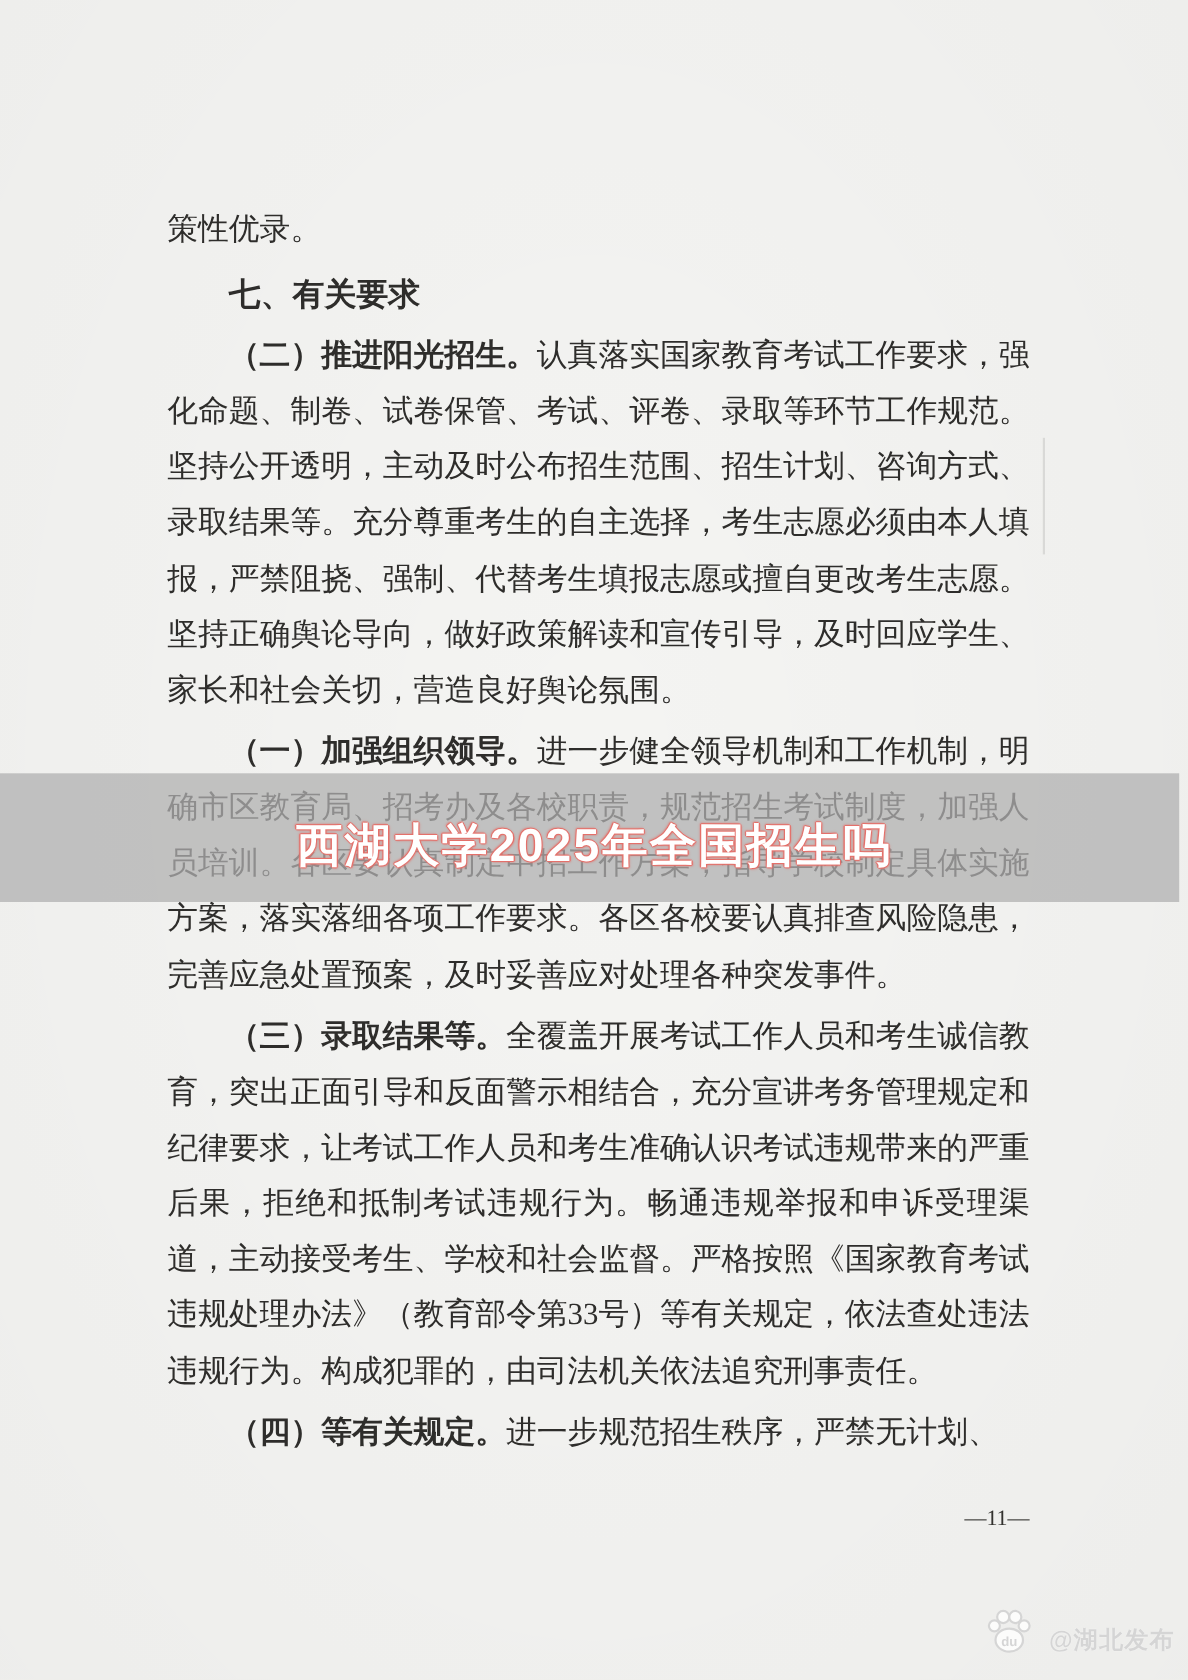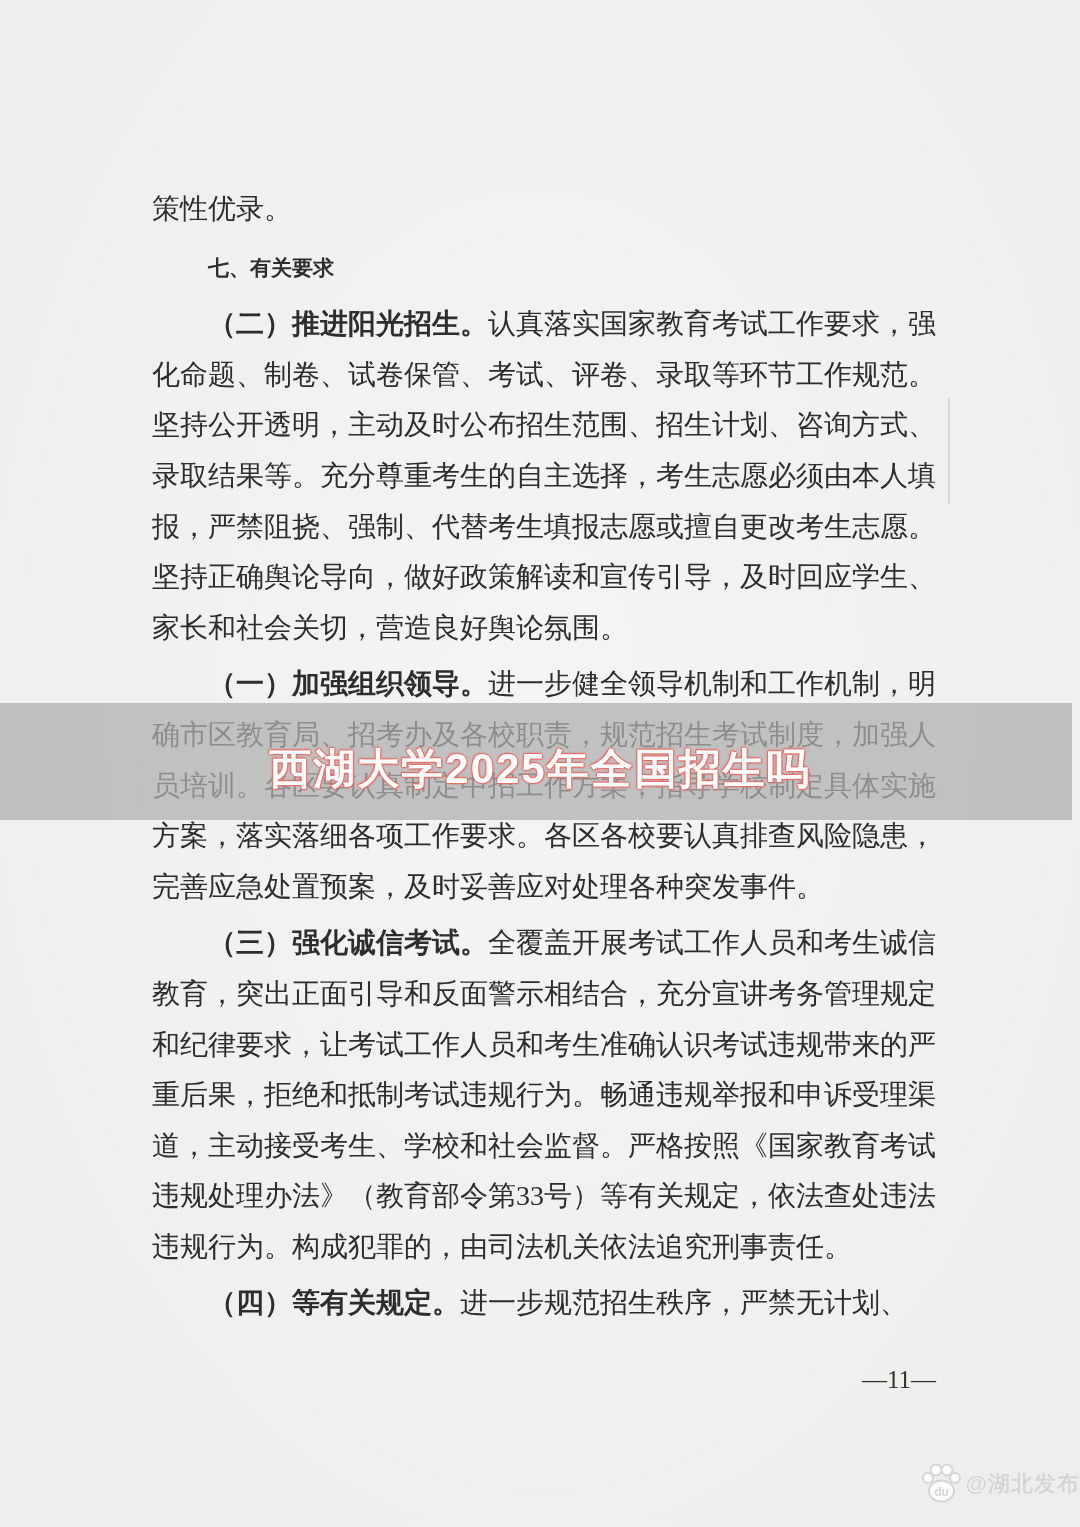--- a/index.html
+++ b/index.html
@@ -29,21 +29,21 @@
     font-size:28px;
     line-height:50.6px;
     text-align:justify;
     letter-spacing:0;
   }
   .textblock p{margin:0;}
   p.intro{text-indent:0;}
   p.doc-heading{
     font-family:"Liberation Sans","DejaVu Sans",sans-serif;
     font-weight:700;
-    font-size:21px;
+    font-size:29px;
     text-indent:56px;
     margin:8px 0 6px 0;
     text-align:left;
   }
   p.para{
     text-indent:56px;
     margin:6px 0 0 0;
   }
   p.para b{font-weight:700;}
   .crease{
@@ -68,27 +68,27 @@
       -1px 0 0 var(--wm-outline),
       0 1px 0 var(--wm-outline),
       0 -1px 0 var(--wm-outline),
       1px 1px 2px var(--wm-outline),
       -1px -1px 2px var(--wm-outline);
     z-index:4;
   }
   .page-number{
     position:absolute;left:152px;top:1360px;width:784px;
     text-align:right;
-    font-size:25px;
+    font-size:20px;
     line-height:40px;
     color:#33322f;
   }
   .credit{
-    position:absolute;right:0;top:1462px;
-    display:flex;align-items:center;gap:4px;
+    position:absolute;right:12px;top:1462px;
+    display:flex;align-items:flex-end;gap:16px;
     z-index:5;
   }
   .credit-label{
     font-family:"Liberation Sans","DejaVu Sans",sans-serif;
     font-weight:700;
     font-size:22px;
     color:var(--credit);
     letter-spacing:1px;
     text-shadow:0 0 1px #ffffff;
   }
@@ -98,21 +98,21 @@
 <body>
 
 <div class="page">
 
   <div class="textblock">
     <p class="intro">策性优录。</p>
     <p class="doc-heading">七、有关要求</p>
     <div id="paragraphs">
         <p class="para"><b>（二）推进阳光招生。</b>认真落实国家教育考试工作要求，强化命题、制卷、试卷保管、考试、评卷、录取等环节工作规范。坚持公开透明，主动及时公布招生范围、招生计划、咨询方式、录取结果等。充分尊重考生的自主选择，考生志愿必须由本人填报，严禁阻挠、强制、代替考生填报志愿或擅自更改考生志愿。坚持正确舆论导向，做好政策解读和宣传引导，及时回应学生、家长和社会关切，营造良好舆论氛围。</p>
         <p class="para"><b>（一）加强组织领导。</b>进一步健全领导机制和工作机制，明确市区教育局、招考办及各校职责，规范招生考试制度，加强人员培训。各区要认真制定中招工作方案，指导学校制定具体实施方案，落实落细各项工作要求。各区各校要认真排查风险隐患，完善应急处置预案，及时妥善应对处理各种突发事件。</p>
-        <p class="para"><b>（三）强化诚信考试。</b>全覆盖开展考试工作人员和考生诚信教育，突出正面引导和反面警示相结合，充分宣讲考务管理规定和纪律要求，让考试工作人员和考生准确认识考试违规带来的严重后果，拒绝和抵制考试违规行为。畅通违规举报和申诉受理渠道，主动接受考生、学校和社会监督。严格按照《国家教育考试违规处理办法》（教育部令第33号）等有关规定，依法查处违法违规行为。构成犯罪的，由司法机关依法追究刑事责任。</p>
+        <p class="para"><b>（三）录取结果等。</b>全覆盖开展考试工作人员和考生诚信教育，突出正面引导和反面警示相结合，充分宣讲考务管理规定和纪律要求，让考试工作人员和考生准确认识考试违规带来的严重后果，拒绝和抵制考试违规行为。畅通违规举报和申诉受理渠道，主动接受考生、学校和社会监督。严格按照《国家教育考试违规处理办法》（教育部令第33号）等有关规定，依法查处违法违规行为。构成犯罪的，由司法机关依法追究刑事责任。</p>
         <p class="para"><b>（四）等有关规定。</b>进一步规范招生秩序，严禁无计划、</p>
       </div>
   </div>
 
   <div class="crease"></div>
 
   <div class="band"></div>
 
   <div class="watermark">西湖大学2025年全国招生吗</div>
 

